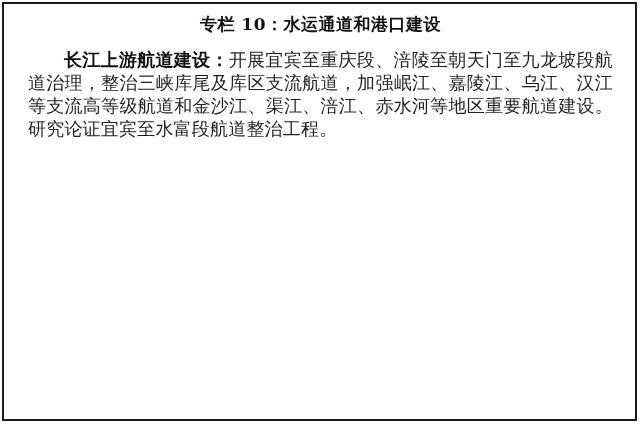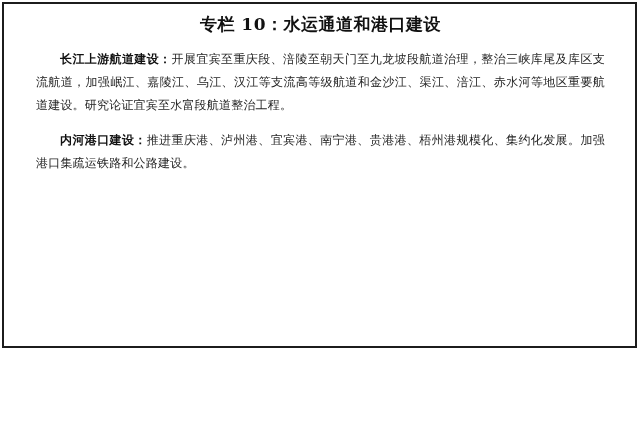--- a/index.html
+++ b/index.html
@@ -13,38 +13,38 @@
     height: 427px;
     background: #ffffff;
     font-family: "DejaVu Serif", "Liberation Serif", serif;
     overflow: hidden;
   }
   .panel {
     position: absolute;
     left: 2px;
     top: 2px;
     width: 635px;
-    height: 346px;
+    height: 419px;
     box-sizing: border-box;
     border: 2px solid #1c1c1c;
     background: #ffffff;
     padding: 5px 18px 0 20px;
   }
   .column-title {
     margin: 3px 0 12px 0;
     text-align: center;
     font-size: 17px;
     font-weight: 700;
     color: #111111;
     letter-spacing: 0.5px;
     line-height: 24px;
   }
   .para {
-    margin: 12px;
-    font-size: 12px;
+    margin: 4px;
+    font-size: 18px;
     line-height: 23px;
     color: #1f1f1f;
     text-align: justify;
     text-indent: 2em;
     letter-spacing: 0.2px;
   }
   .para .lead {
     font-weight: 700;
     color: #111111;
   }
@@ -53,17 +53,16 @@
 <body>
 
 <div class="page">
   <div class="panel">
 
     <div class="column-title">专栏 10：水运通道和港口建设</div>
 
     <p class="para"><span class="lead">长江上游航道建设：</span><span>开展宜宾至重庆段、涪陵至朝天门至九龙坡段航道治理，整治三峡库尾及库区支流航道，加强岷江、嘉陵江、乌江、汉江等支流高等级航道和金沙江、渠江、涪江、赤水河等地区重要航道建设。研究论证宜宾至水富段航道整治工程。</span></p>
 
 
-    <p class="para"><span class="lead">内河港口建设：</span><span>推进重庆港、泸州港、宜宾港、南宁港、贵港港、梧州港规模化、集约化发展。加强港口集疏运铁路和公路建设。</span></p>
 
 
   </div>
 </div>
 
 </body></html>

